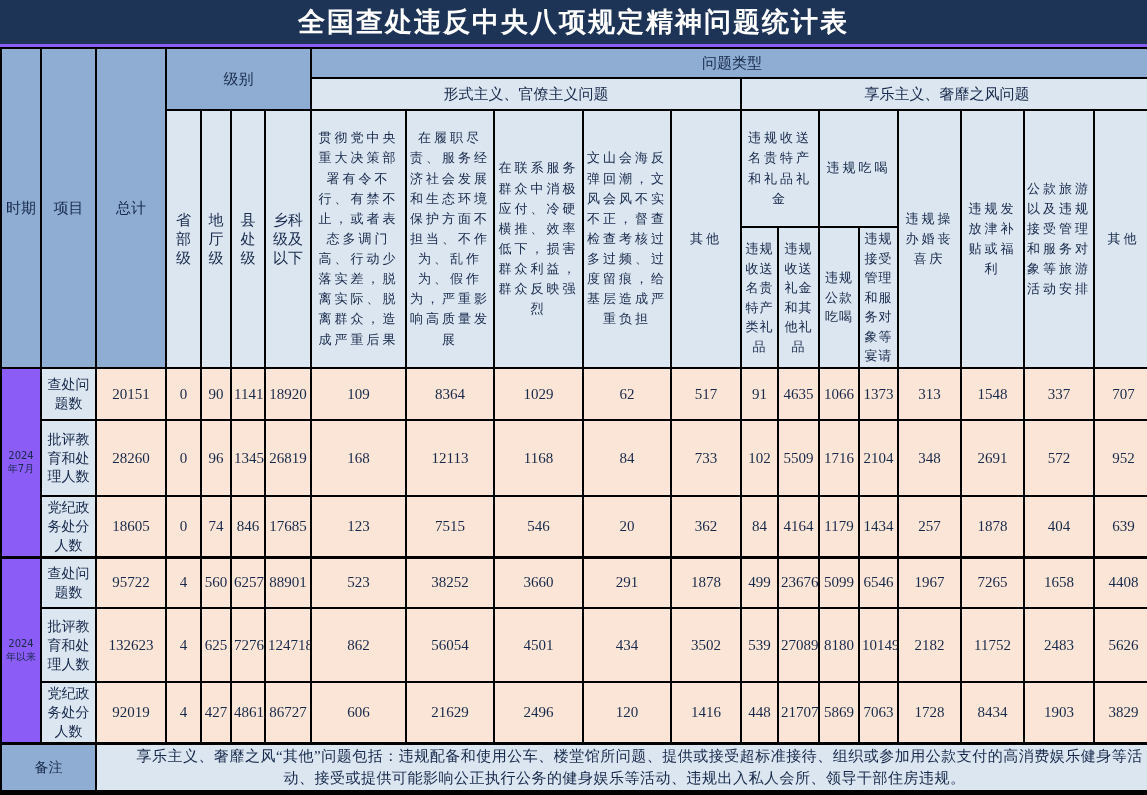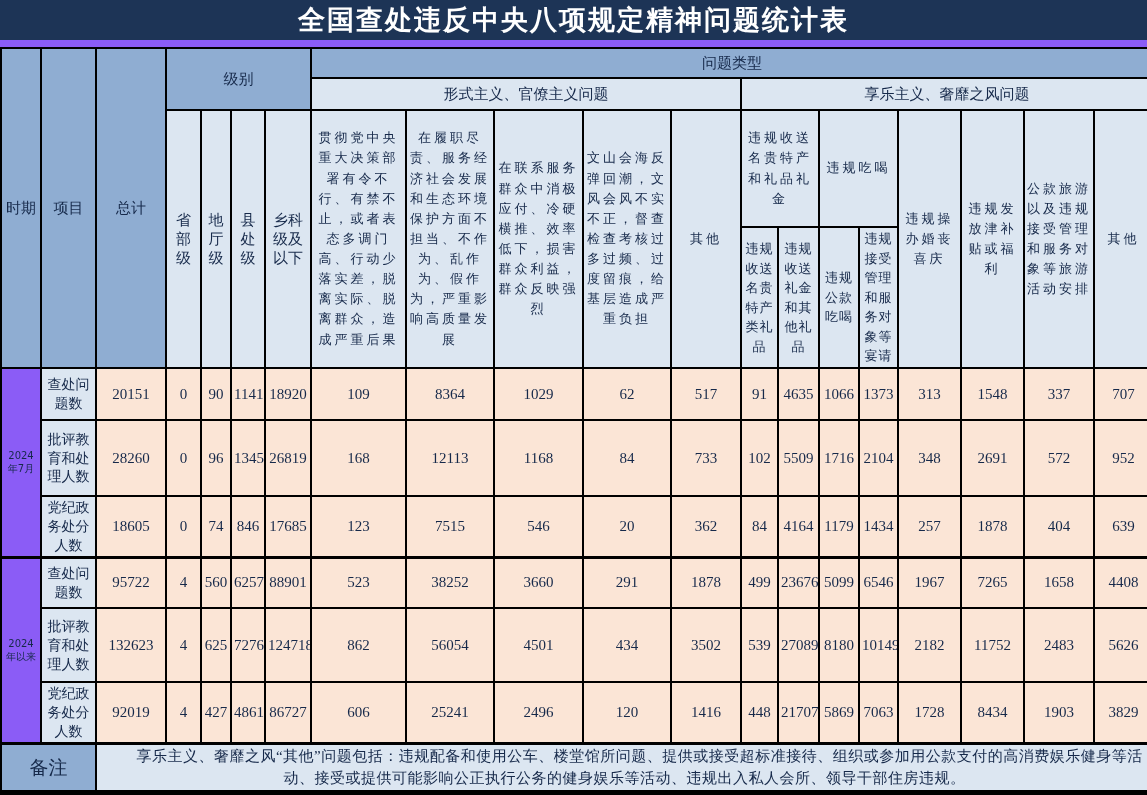--- a/index.html
+++ b/index.html
@@ -4,21 +4,21 @@
 <style>
   html,body{margin:0;padding:0;}
   body{font-family:"DejaVu Sans","Liberation Sans",sans-serif;background:#e8e8e8;}
   #stage{width:1147px;height:795px;background:#000;position:relative;overflow:hidden;}
 
   
   .titlebar{
     width:1147px;height:47px;background:#1d3456;color:#fff;
     display:flex;align-items:center;justify-content:center;
     font-size:27px;font-weight:bold;letter-spacing:2px;
-    box-sizing:border-box;border-bottom:7px solid #8b5cf6;
+    box-sizing:border-box;border-bottom:3px solid #8b5cf6;
   }
 
   
   table.grid{border-collapse:collapse;table-layout:fixed;width:1147px;}
   table.grid th,table.grid td{
     border:2px solid #000;box-sizing:border-box;
     text-align:center;vertical-align:middle;
     color:#16294a;overflow:hidden;padding:1px 2px;
     font-weight:normal;
   }
@@ -36,21 +36,21 @@
   }
   .period-cell{background:#8b5cf6;font-weight:bold;font-size:10px;line-height:1.35;}
   .rowlabel-cell{background:#dce6f1;font-weight:normal;font-size:14px;line-height:1.35;padding:2px 4px;margin-top:9px;}
   .num{
     background:#fbe5d6;font-family:"Liberation Serif","DejaVu Serif",serif;
     font-size:15px;color:#23304c;
   }
   .thick-top{border-top:3px solid #000 !important;}
 
   
-  .remark-label{background:#8fadd2;font-weight:bold;font-size:19px;margin-top:17px;}
+  .remark-label{background:#8fadd2;font-weight:bold;font-size:14px;margin-top:17px;}
   .remark-text{
     background:#dce6f1;text-align:left;font-weight:normal;
     font-family:"Liberation Serif","DejaVu Serif",serif;
     font-size:15px;line-height:1.45;padding:3px 8px;text-indent:2em;
     letter-spacing:0.5px;
   }
 
   
   .footerbar{
     width:1147px;height:27px;background:#a6bcda;color:#16294a;
@@ -234,21 +234,21 @@
           <td class="num">5626</td>
         </tr>
         <tr style="height: 50px;">
           <th class="rowlabel-cell">党纪政务处分人数</th>
           <td class="num">92019</td>
           <td class="num">4</td>
           <td class="num">427</td>
           <td class="num">4861</td>
           <td class="num">86727</td>
           <td class="num">606</td>
-          <td class="num">25241</td>
+          <td class="num">21629</td>
           <td class="num">2496</td>
           <td class="num">120</td>
           <td class="num">1416</td>
           <td class="num">448</td>
           <td class="num">21707</td>
           <td class="num">5869</td>
           <td class="num">7063</td>
           <td class="num">1728</td>
           <td class="num">8434</td>
           <td class="num">1903</td>

